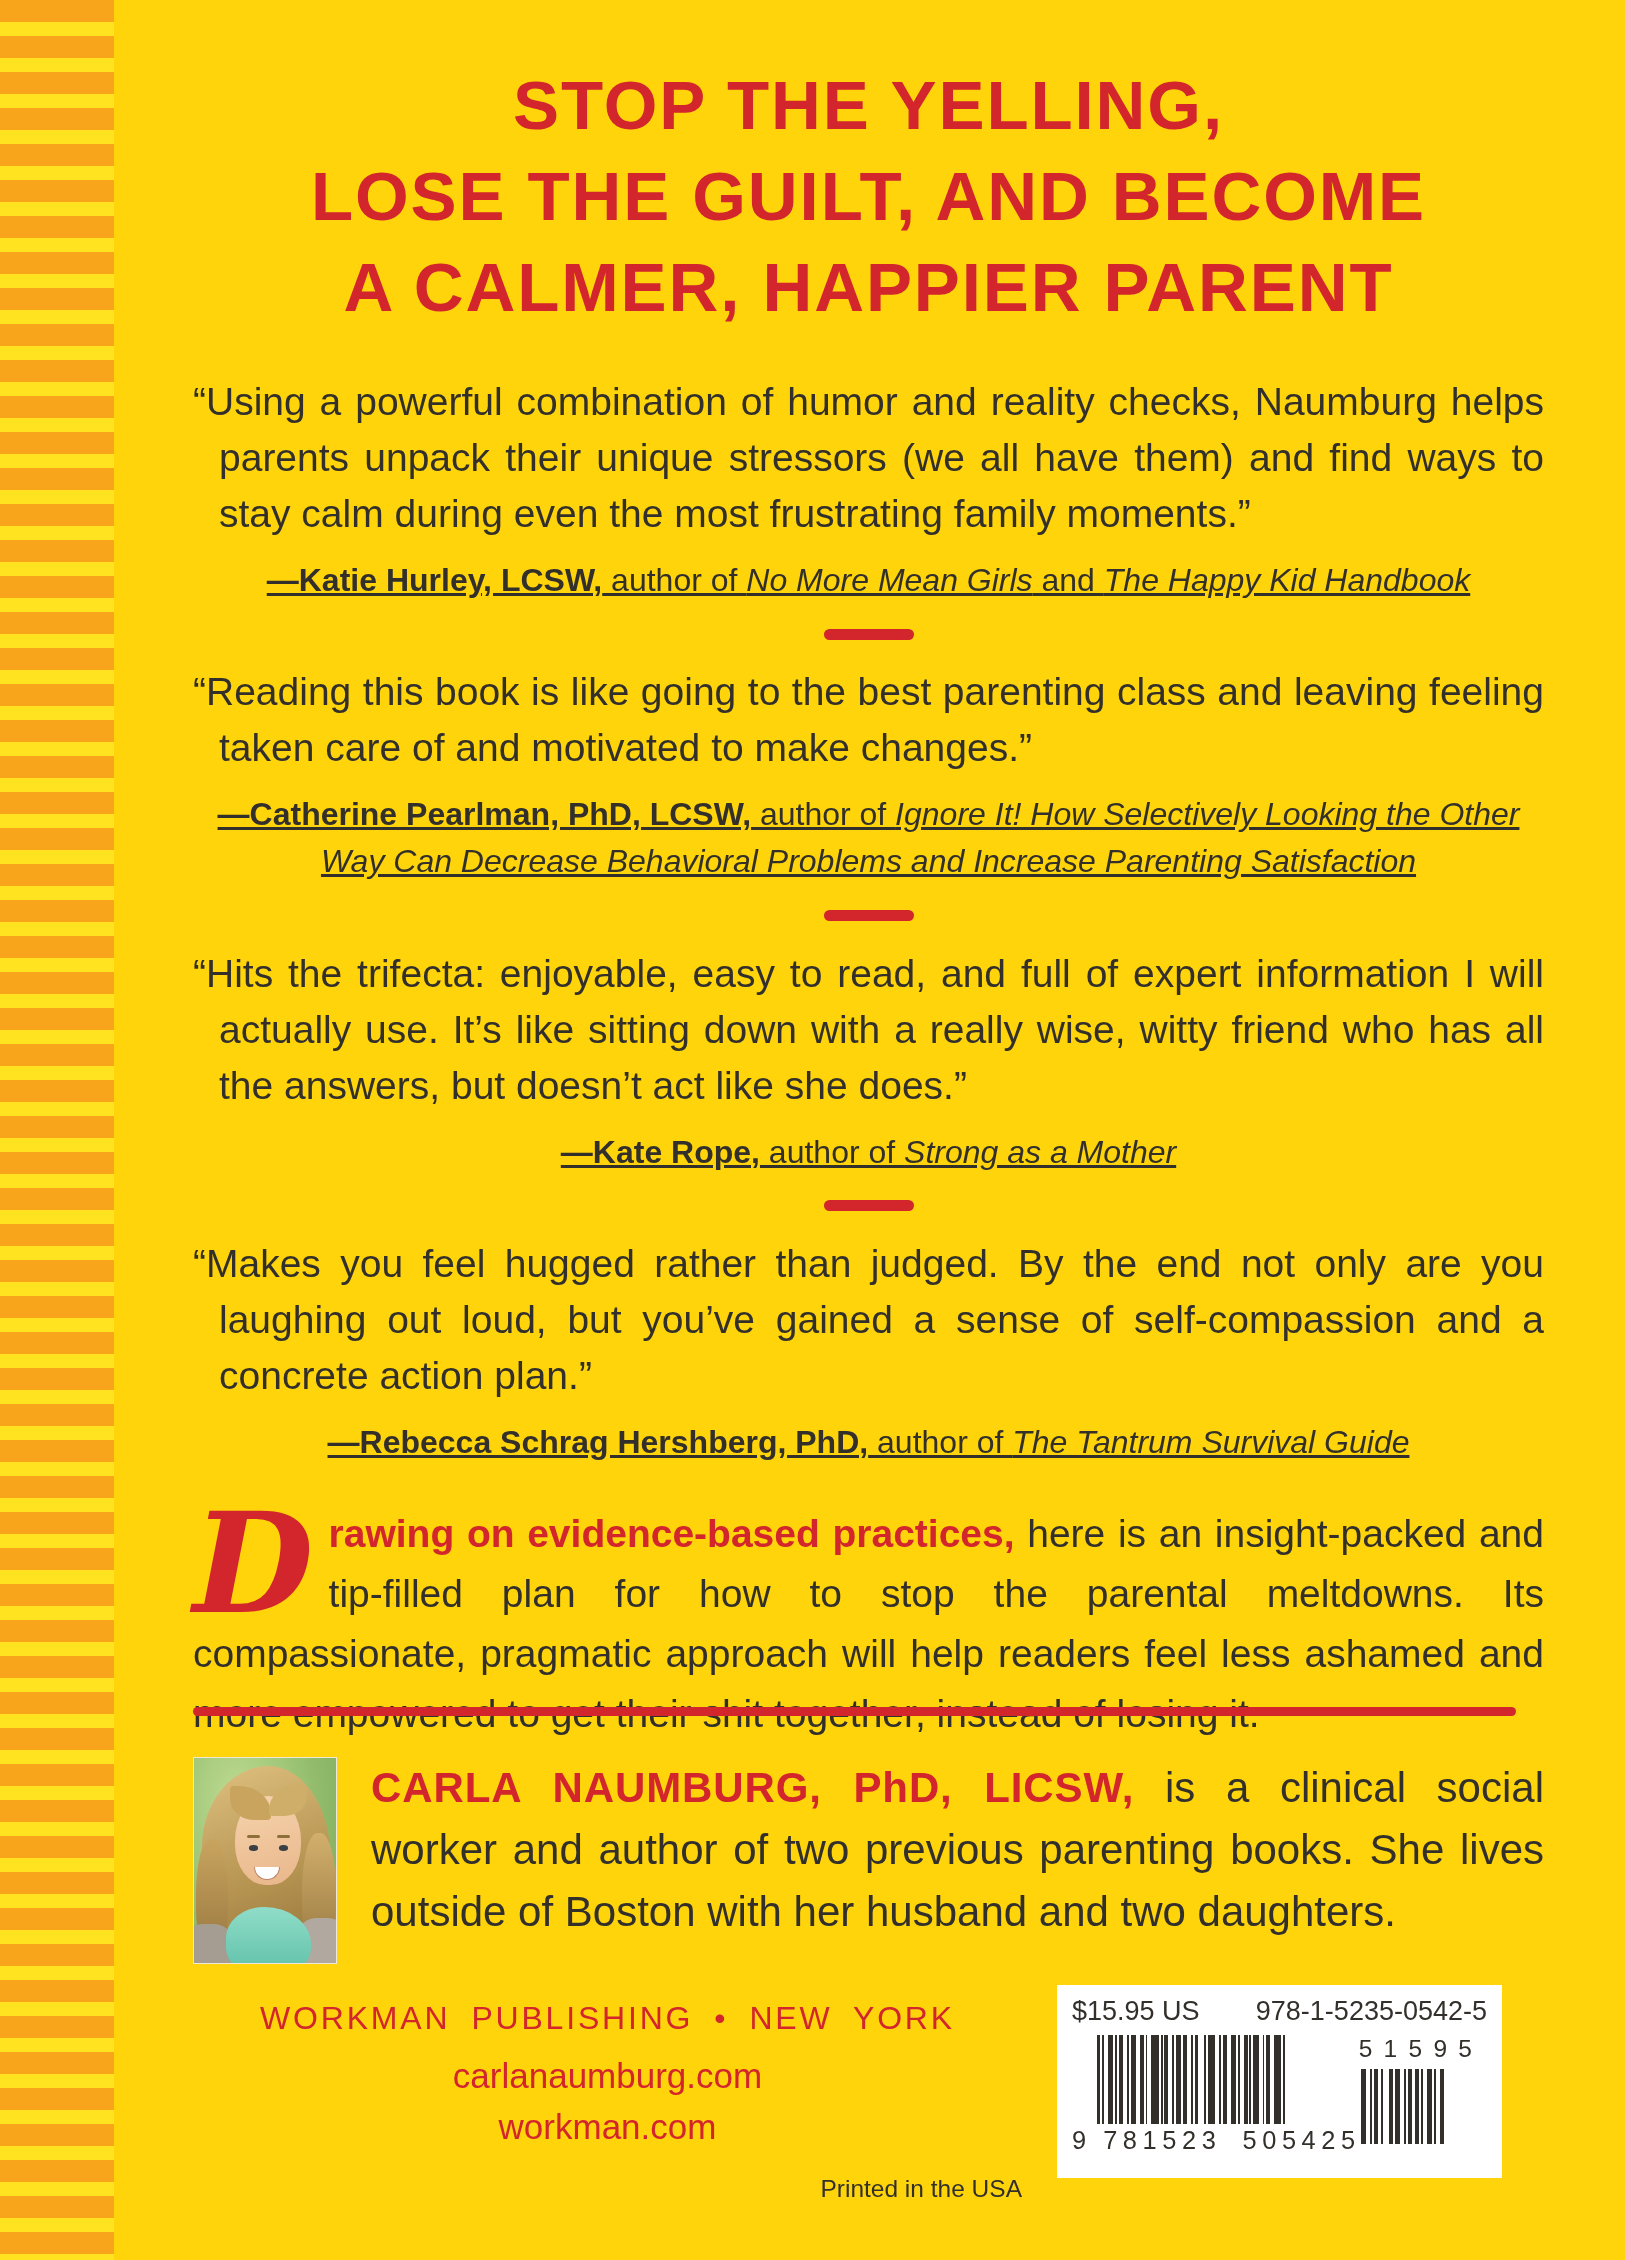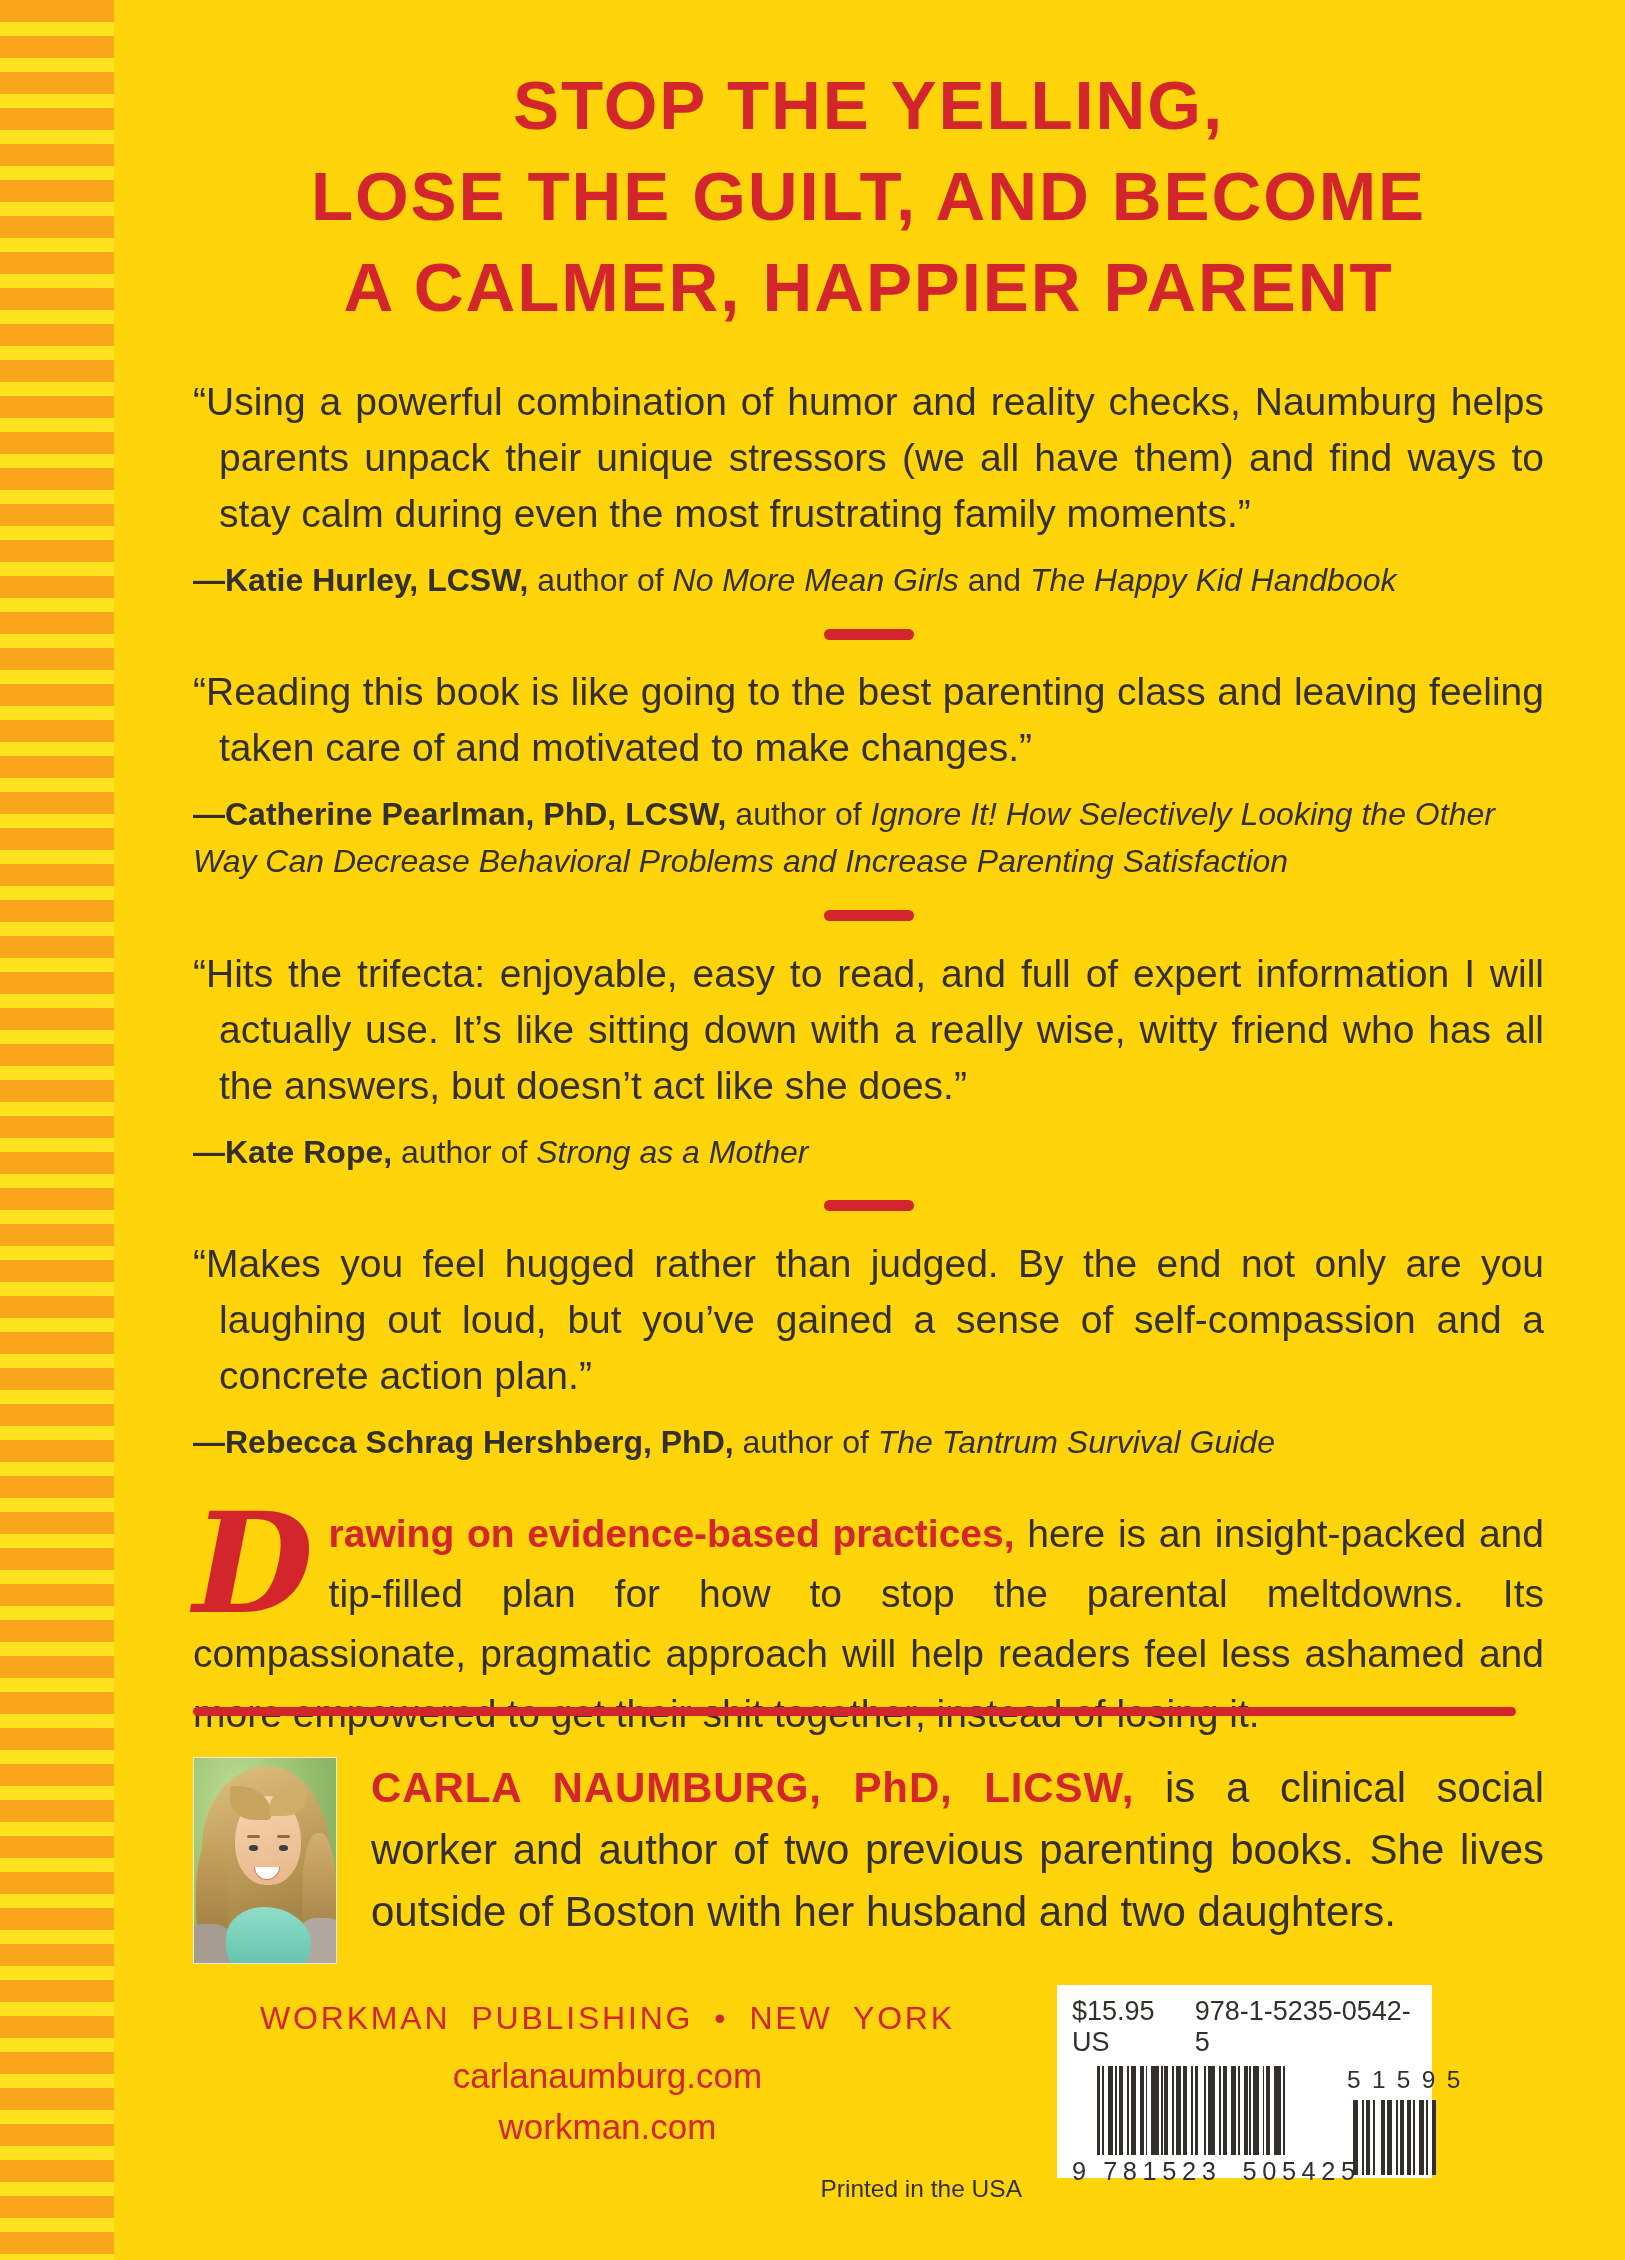--- a/index.html
+++ b/index.html
@@ -22,21 +22,21 @@
   .content{position:absolute;left:114px;top:0;width:1511px;padding:0 81px 0 79px;}
   
   .title{margin-top:60px;text-align:center;color:var(--red);
     font-weight:700;font-size:69px;line-height:91px;letter-spacing:1.9px;}
   
   .quote-text{
     margin:0;font-size:39px;line-height:56px;text-align:justify;
     padding-left:26px;text-indent:-26px;color:var(--ink);
   }
   .q1{margin-top:41px;}
-  .attr{margin:15px 0 0;text-align:left;font-size:32px;line-height:47px;}
+  .attr{margin:15px 0 0;text-align:center;font-size:32px;line-height:47px;text-decoration:underline;}
   .attr .b{font-weight:700;}
   .attr .i{font-style:italic;}
   .divider{width:90px;height:11.3px;border-radius:5.6px;background:var(--red);margin:24.5px auto;}
   
   .intro{margin-top:38px;font-size:39px;line-height:60px;text-align:justify;}
   .dropcap{
     float:left;font-family:"DejaVu Serif",serif;font-style:italic;font-weight:700;
     font-size:139px;line-height:111px;color:var(--red);margin:3.8px 15px 0 0;
   }
   .lead-red{color:var(--red);font-weight:700;}
@@ -75,21 +75,21 @@
   .photo .strand.l{position:absolute;left:1.9px;top:81px;width:32px;height:122px;
     background:linear-gradient(#c9a45f,#96763f);border-radius:45%;}
   .photo .strand.r{position:absolute;right:0px;top:75px;width:34px;height:128px;
     background:linear-gradient(#d2af6c,#96763f);border-radius:45%;}
   
   .publisher{position:absolute;left:193px;top:2000px;width:829px;text-align:center;}
   .pub-line{color:var(--red);font-size:32px;letter-spacing:2.8px;word-spacing:9.4px;margin-bottom:13px;}
   .pub-url{color:var(--red);font-size:35px;line-height:51px;}
   .printed{color:var(--ink);font-size:24.5px;margin-top:22.6px;text-align:right;}
   
-  .barcode{position:absolute;left:1057px;top:1985px;width:375px;height:193px;
+  .barcode{position:absolute;left:1057px;top:1985px;width:445px;height:193px;
     background:var(--barcode-bg);padding:11.3px 15px 9.4px;}
   .bc-row1{display:flex;justify-content:space-between;font-size:27px;color:var(--ink);}
   .bc-row2{display:flex;justify-content:space-between;margin-top:7.5px;}
   .bc-main{width:275px;padding-left:24.5px;}
   .bars{display:flex;align-items:stretch;}
   .bars i{display:block;background:var(--ink);height:100%;}
   .bc-main .bars{height:89px;}
   .bc-digits{display:flex;font-size:25.4px;color:var(--ink);margin-top:1.9px;}
   .bc-digits .d9{margin-left:-24.5px;margin-right:17px;}
   .bc-digits .g{margin-right:21px;letter-spacing:5.6px;}

